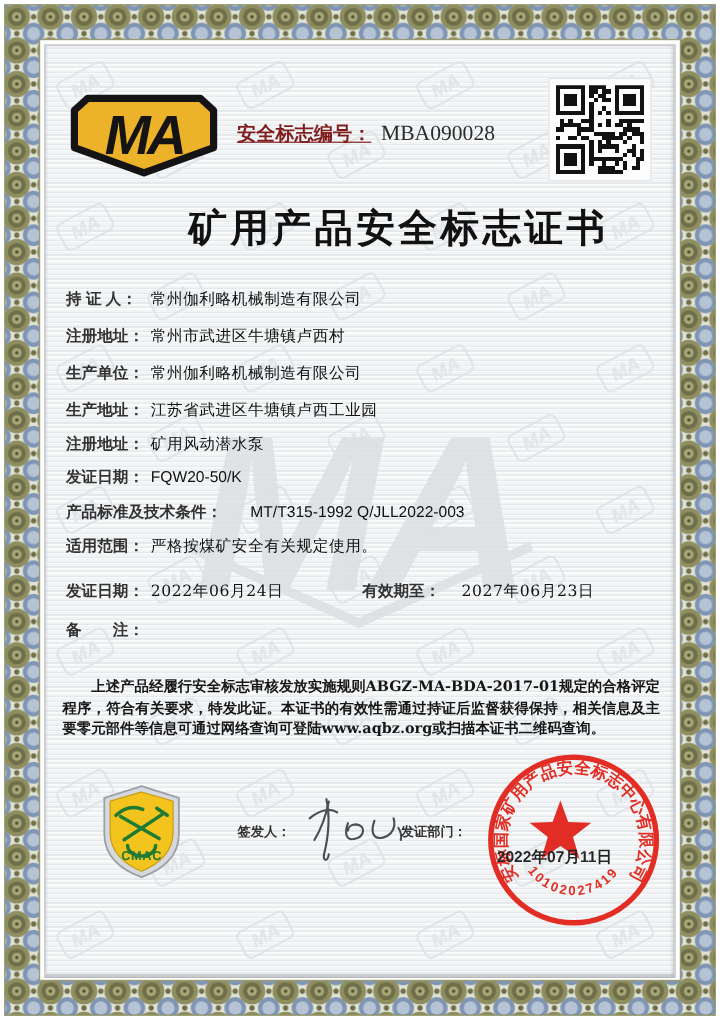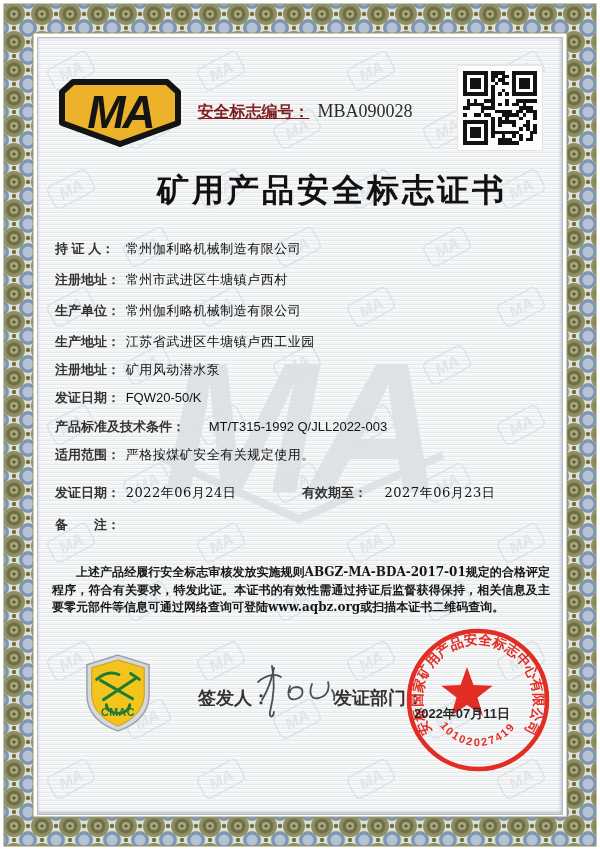--- a/index.html
+++ b/index.html
@@ -49,21 +49,21 @@
   .iss-value{margin-left:0;}
   
   .statement{
     left:52px;top:564px;width:498px;margin:0;
     font-size:12px;font-weight:bold;line-height:17.5px;color:#161616;
     text-indent:2em;text-align:justify;
     font-family:"DejaVu Serif","Liberation Serif",serif;
   }
   
   .cmac-logo{left:84px;top:654px;width:68px;height:78px;}
-  .signer-label,.dept-label{font-size:18px;font-weight:bold;color:#333;white-space:nowrap;}
+  .signer-label,.dept-label{font-size:11px;font-weight:bold;color:#333;white-space:nowrap;}
   .signer-label{left:198px;top:686px;}
   .dept-label{left:334px;top:686px;}
   .signature{left:248px;top:660px;width:96px;height:64px;}
   .stamp{left:394px;top:616px;width:168px;height:168px;opacity:.95;}
   text{user-select:none;}
 </style>
 </head>
 <body>
 
 <svg id="frame-svg" class="abs" viewBox="0 0 600 850">

